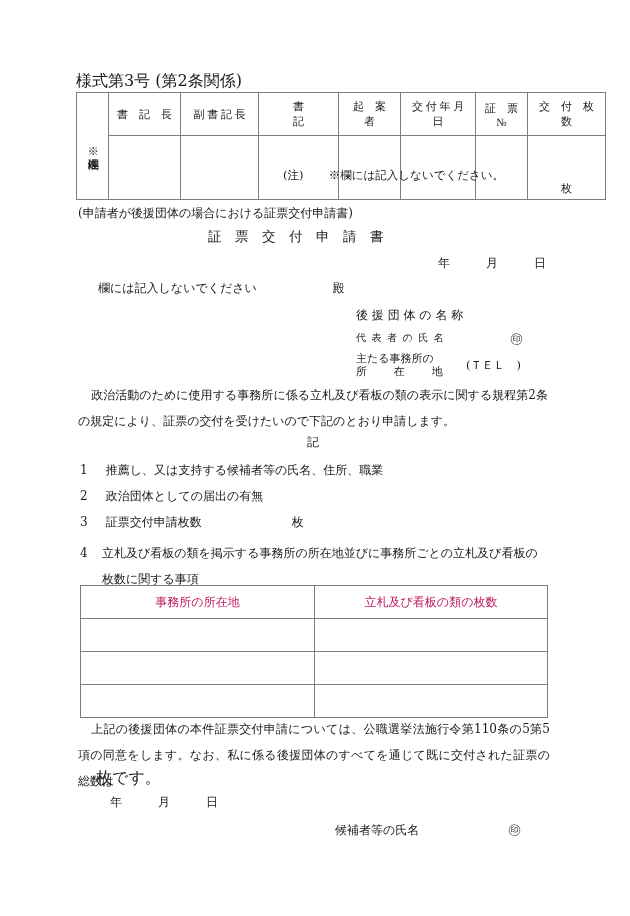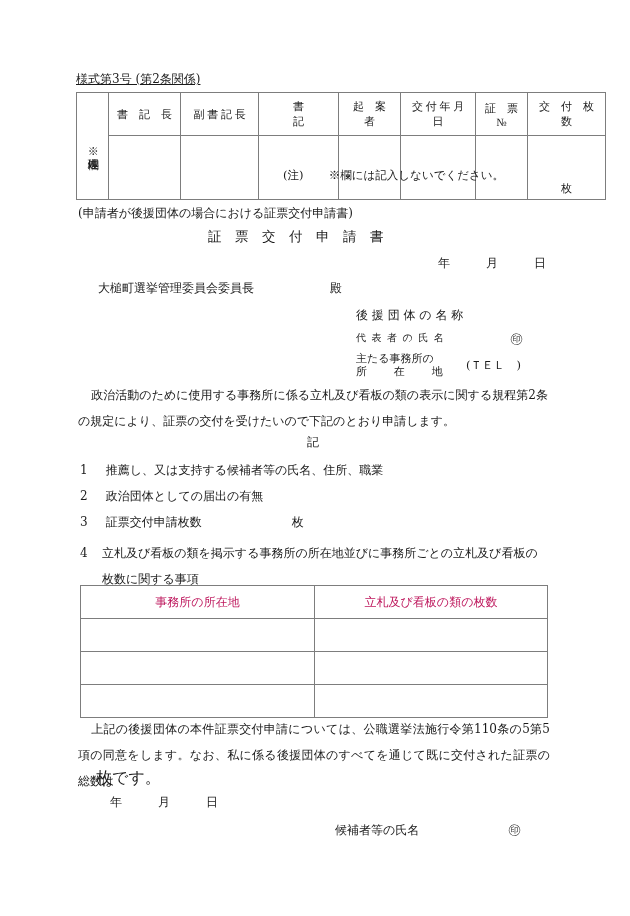--- a/index.html
+++ b/index.html
@@ -26,22 +26,21 @@
 
   
   .abs { position: absolute; white-space: nowrap; }
   .jp  { font-family: "DejaVu Serif", "Liberation Serif", serif; }
   .sp1 { letter-spacing: 0.32em; }
   .sp3 { letter-spacing: 0.55em; }
 
   
   #form-number {
     left: 76px; top: 71px;
-    font-size: 12px;
-    text-decoration: underline;
+    font-size: 16px;
   }
 
   
   #proc-table {
     position: absolute;
     left: 76px; top: 92px;
     width: 481px;
     border-collapse: collapse;
     table-layout: fixed;
   }
@@ -203,21 +202,21 @@
     <span>※欄には記入しないでください。</span>
   </div>
 
   <div class="abs jp" id="subtitle">(申請者が後援団体の場合における証票交付申請書)</div>
 
   <div class="abs jp" id="doc-title">証　票　交　付　申　請　書</div>
 
   <div class="abs jp" id="date-blank-1">年　　　月　　　日</div>
 
   <div class="abs jp" id="addressee">
-    <span>大槌町選挙管理委員会委員長</span>
+    <span>欄には記入しないでください</span>
     <span class="dono"></span>
     <span>殿</span>
   </div>
 
   <div class="abs jp sp1" id="org-name-label">後援団体の名称</div>
 
   <div class="abs jp sp3" id="rep-name-label">代表者の氏名</div>
 
   <div class="abs jp" id="rep-seal">㊞</div>
 

